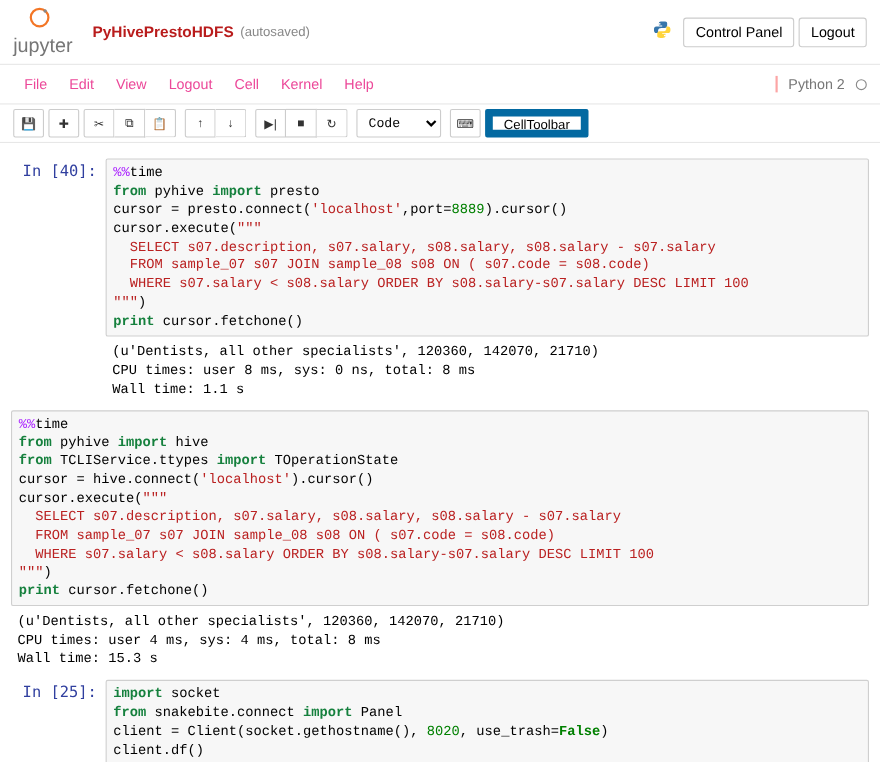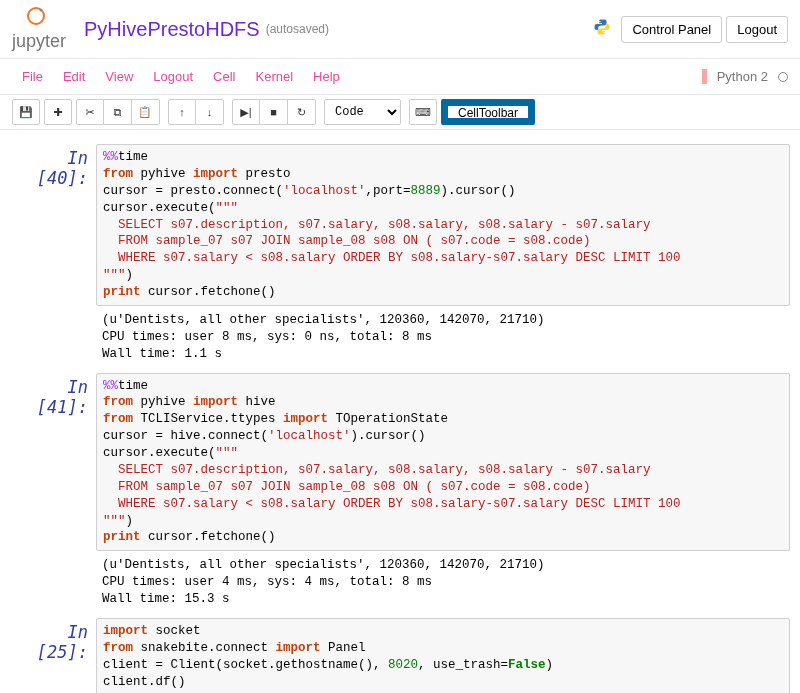--- a/index.html
+++ b/index.html
@@ -23,22 +23,23 @@
       align-items: center;
       font-size: 18px;
       color: #888;
       font-weight: normal;
       flex-direction: column;
     }
     .logo-icon { margin-right: 6px; }
     .logo-text { color: #767676; }
     .notebook-title {
       margin-left: 18px;
-      font-size: 20px;
-      color: #6d28d9;
+      font-size: 14px;
+      color: #b91c1c;
+      font-weight: bold;
     }
     .autosave {
       margin-left: 6px;
       font-size: 12px;
       color: #888;
     }
     .header-spacer { flex: 1; }
     .py-logo { margin-right: 6px; font-size: 16px; }
     .header-btn {
       background: #fff;
@@ -59,21 +60,21 @@
       padding: 6px 10px;
       color: #ec4899;
       cursor: pointer;
       font-size: 13px;
     }
     .menubar-spacer { flex: 1; }
     .kernel-name {
       color: #777;
       font-size: 13px;
       padding-right: 6px;
-      border-left: 5px solid #fca5a5;
+      border-left: 2px solid #fca5a5;
       padding-left: 10px;
     }
     .kernel-indicator {
       width: 10px;
       height: 10px;
       border-radius: 50%;
       border: 1.5px solid #888;
       margin-left: 4px;
     }
     .toolbar {
@@ -129,22 +130,21 @@
     .cell {
       display: flex;
       margin-bottom: 4px;
     }
     .prompt {
       width: 86px;
       min-width: 86px;
       text-align: right;
       padding: 4px 8px 4px 0;
       font-family: monospace;
-      font-size: 17px;
-      font-style: italic;
+      font-size: 14px;
     }
     .in-prompt { color: #303F9F; }
     .out-prompt { color: #D84315; }
     .cell-body {
       flex: 1;
       display: flex;
       flex-direction: column;
     }
     .input-area {
       border: 1px solid #cfcfcf;
@@ -157,21 +157,21 @@
       white-space: pre;
     }
     .output-area {
       padding: 6px 6px;
       font-family: Menlo, Monaco, "Courier New", monospace;
       font-size: 12.5px;
       line-height: 1.35;
       white-space: pre;
       color: #000;
     }
-    .k-keyword { color: #c2410c; font-weight: bold; text-align: right; }
+    .k-keyword { color: #15803d; font-weight: bold; text-align: right; }
     .k-string { color: #BA2121; text-align: center; }
     .k-number { color: #008000; }
     .k-magic { color: #AA22FF; }
     .k-bool { color: #008000; font-weight: bold; }
     .out-dict { color: #000; }
   </style>
 </head>
 <body>
 
 <div class="header">
@@ -270,21 +270,20 @@
 <span class="k-string">  WHERE s07.salary &lt; s08.salary ORDER BY s08.salary-s07.salary DESC LIMIT 100</span>
 <span class="k-string">"""</span><span>)</span>
 <span class="k-keyword">print</span><span> cursor.fetchone()</span></div>
       <div class="output-area">(u'Dentists, all other specialists', 120360, 142070, 21710)
 CPU times: user 8 ms, sys: 0 ns, total: 8 ms
 Wall time: 1.1 s</div>
     </div>
   </div>
 
   <div class="cell">
-    <div class="prompt"><span class="in-prompt">In [41]:</span></div>
     <div class="cell-body">
       <div class="input-area"><span class="k-magic">%%</span><span>time</span>
 <span class="k-keyword">from</span><span> pyhive </span><span class="k-keyword">import</span><span> hive</span>
 <span class="k-keyword">from</span><span> TCLIService.ttypes </span><span class="k-keyword">import</span><span> TOperationState</span>
 <span>cursor = hive.connect(</span><span class="k-string">'localhost'</span><span>).cursor()</span>
 <span>cursor.execute(</span><span class="k-string">"""</span>
 <span class="k-string">  SELECT s07.description, s07.salary, s08.salary, s08.salary - s07.salary</span>
 <span class="k-string">  FROM sample_07 s07 JOIN sample_08 s08 ON ( s07.code = s08.code)</span>
 <span class="k-string">  WHERE s07.salary &lt; s08.salary ORDER BY s08.salary-s07.salary DESC LIMIT 100</span>
 <span class="k-string">"""</span><span>)</span>

